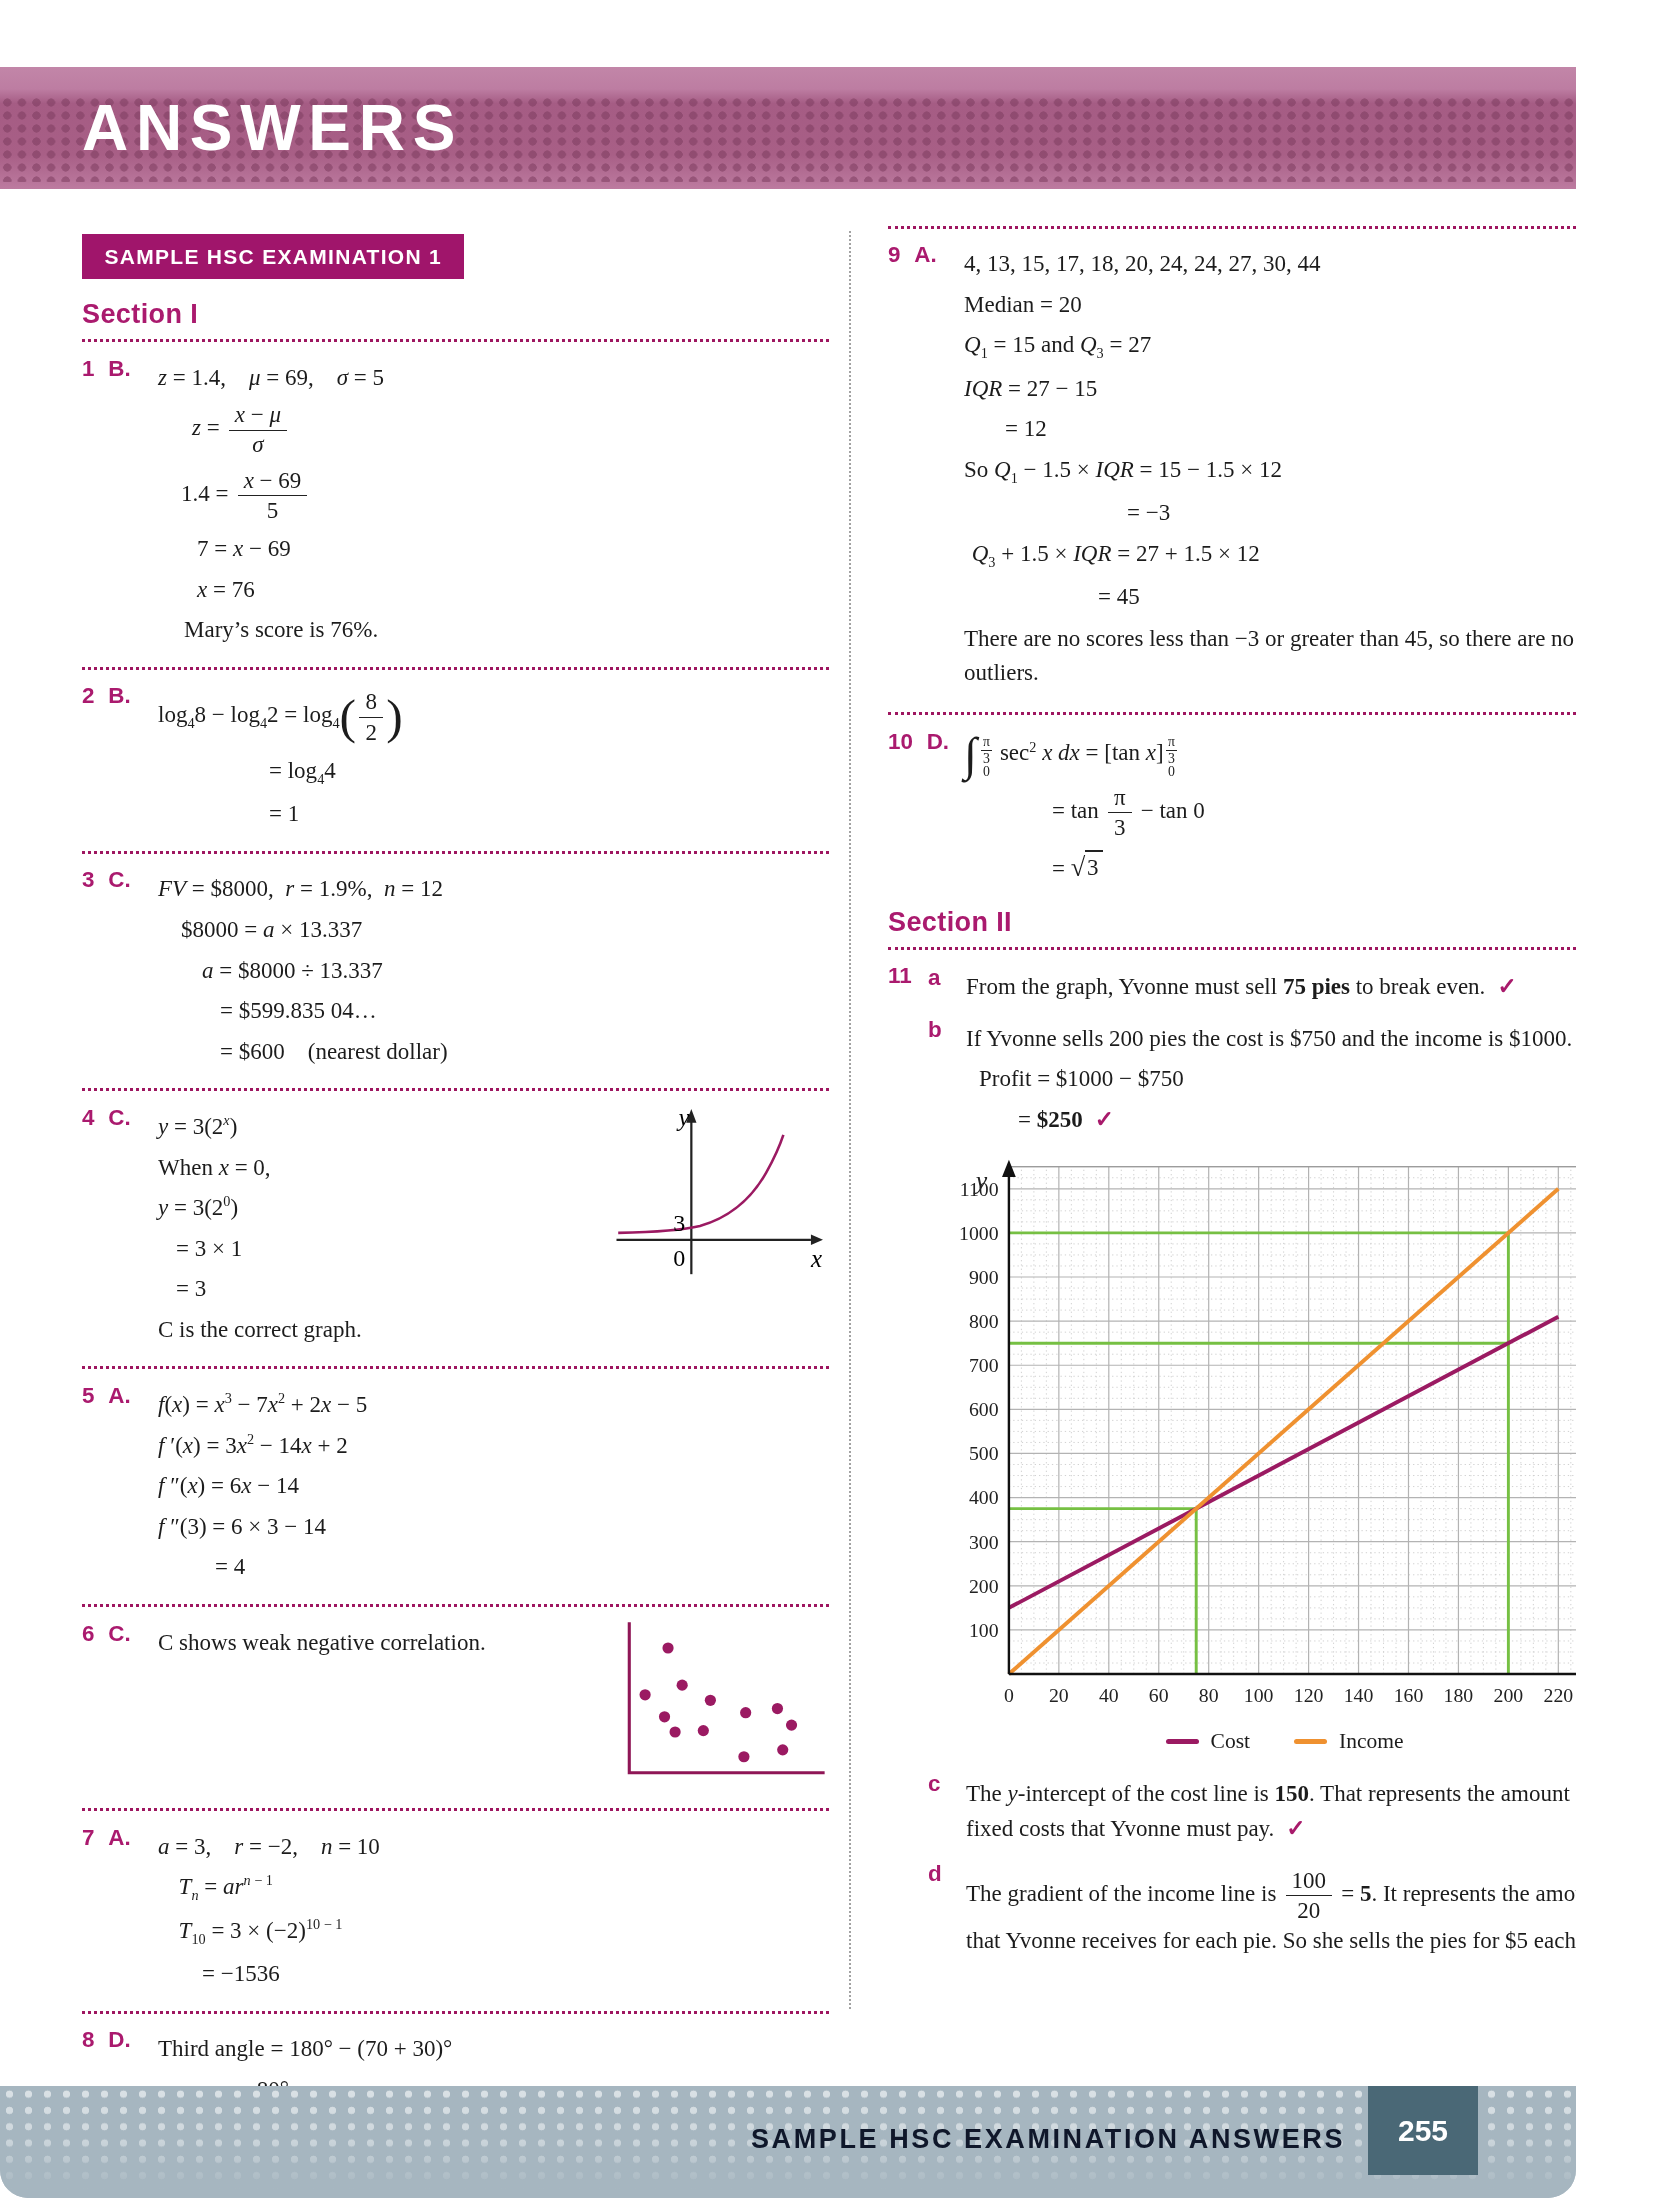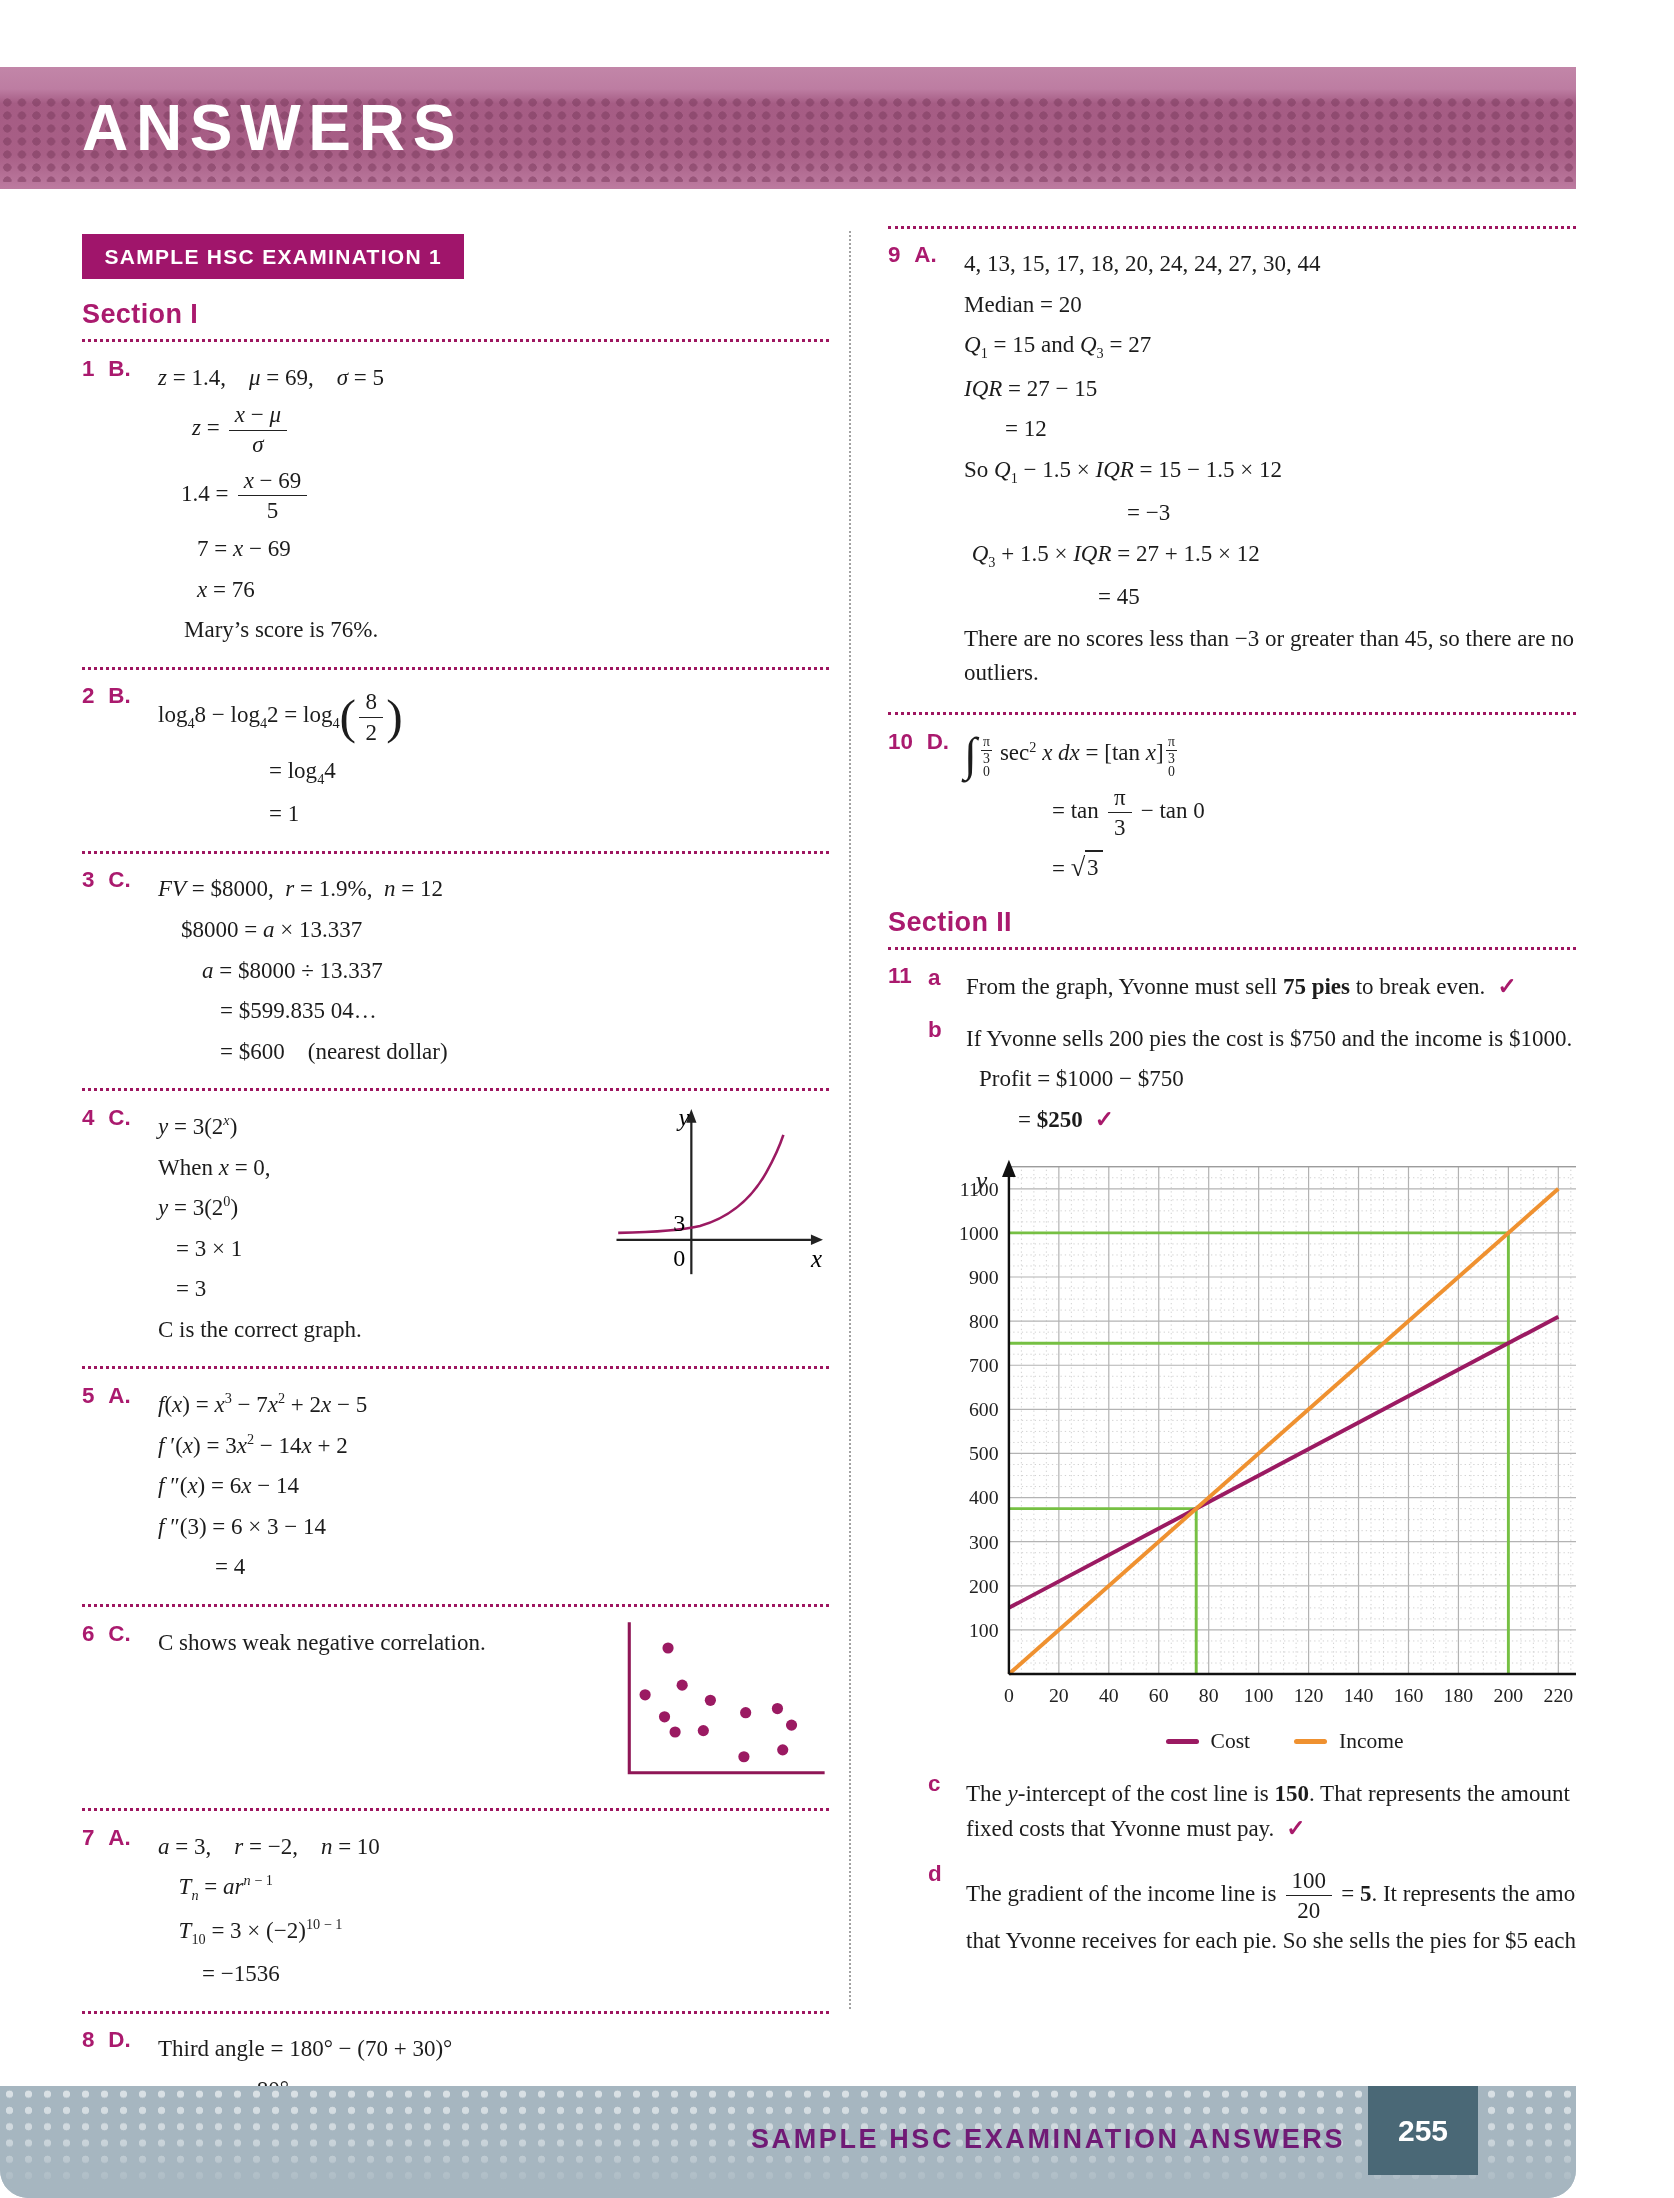--- a/index.html
+++ b/index.html
@@ -64,21 +64,21 @@
   .legend{display:flex;gap:44px;justify-content:center;width:675px;margin:5.2px 0 12px;
     font-size:21.5px;align-items:center;}
   .legend .entry{display:flex;align-items:center;gap:12px;}
   .dash{display:inline-block;width:33px;height:5.2px;border-radius:2.6px;}
   
   .footer{position:absolute;left:0;bottom:0;width:100%;height:112px;background:#a6b6c0;}
   .footer::before{content:"";position:absolute;inset:0;
     background-image:linear-gradient(180deg,rgba(166,182,192,0) 0%,rgba(166,182,192,.25) 45%,#a6b6c0 92%),
       radial-gradient(circle,rgba(255,255,255,.6) 3.4px,rgba(255,255,255,0) 4px);
     background-size:100% 100%,19px 16.3px;}
-  .footer-text{position:absolute;right:231px;top:38px;z-index:2;color:#701a75;
+  .footer-text{position:absolute;right:231px;top:38px;z-index:2;color:#0f172a;
     font-family:"Liberation Sans",sans-serif;font-weight:bold;font-size:27px;letter-spacing:2.6px;}
   .pagebox{position:absolute;right:98px;top:0;width:110px;height:89px;z-index:2;
     background:#4a6876;color:#fff;text-align:center;line-height:89px;
     font-family:"Liberation Sans",sans-serif;font-weight:bold;font-size:30px;}
 </style>
 </head>
 <body>
 
 <div class="page">
 

